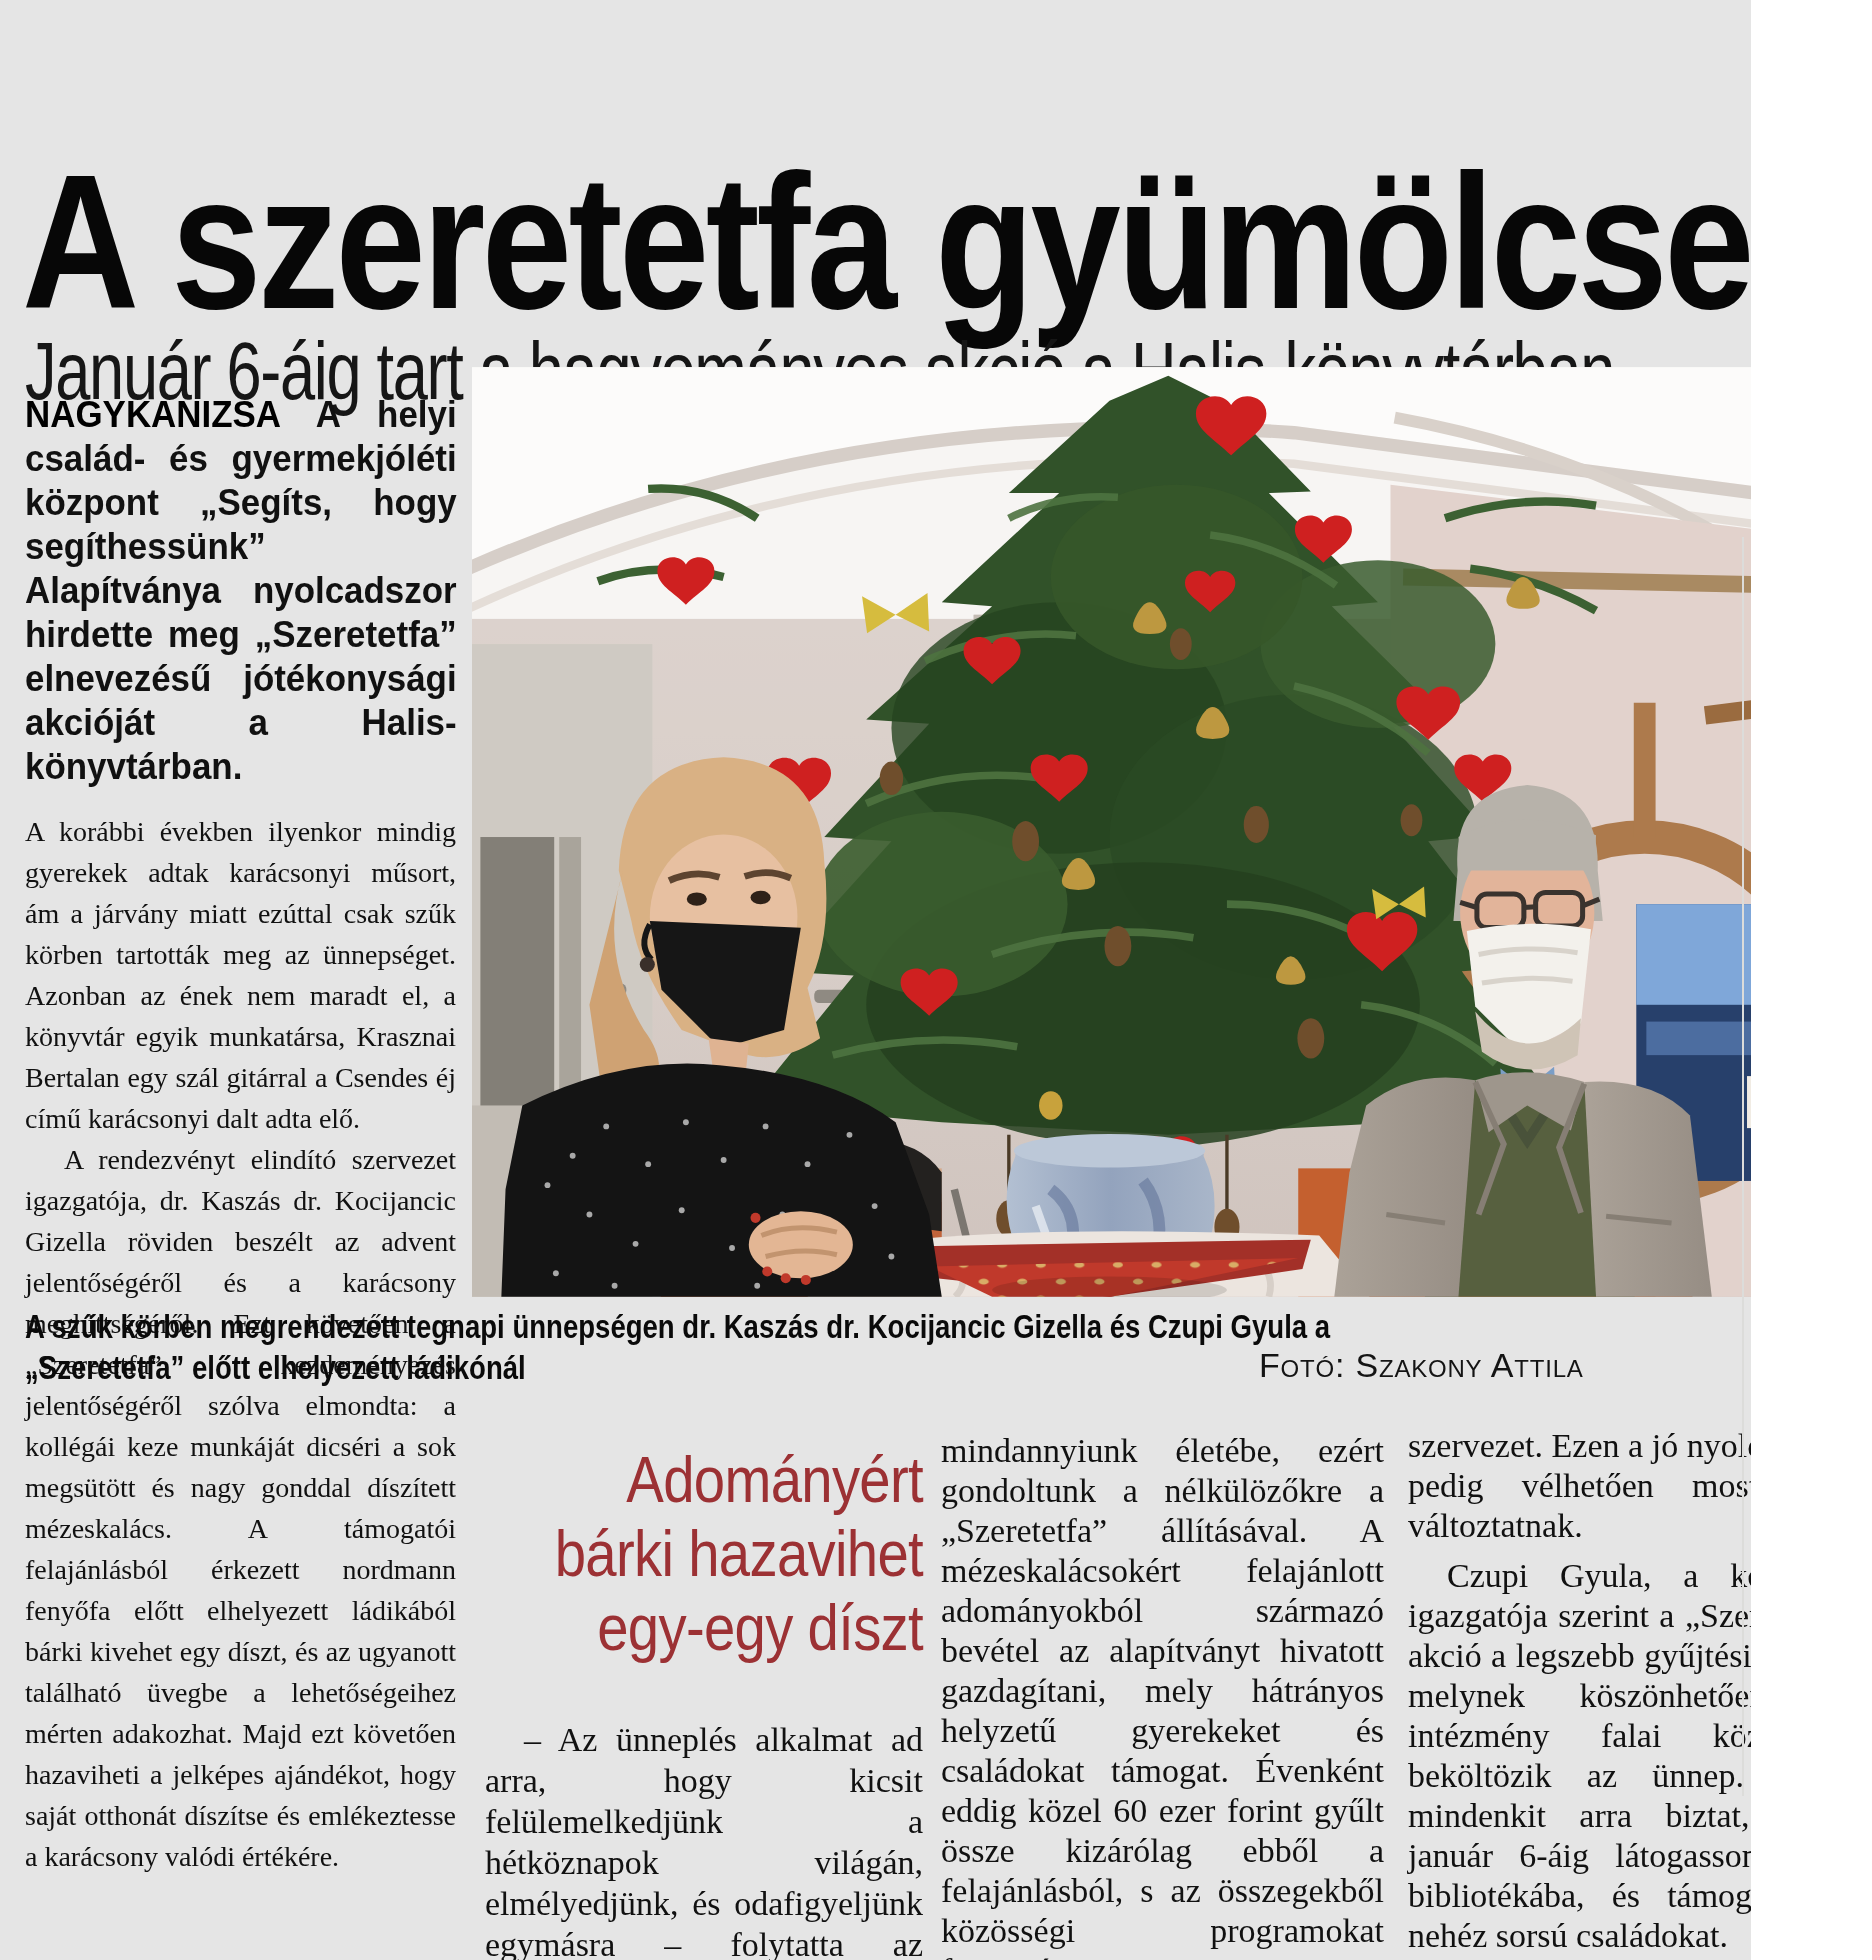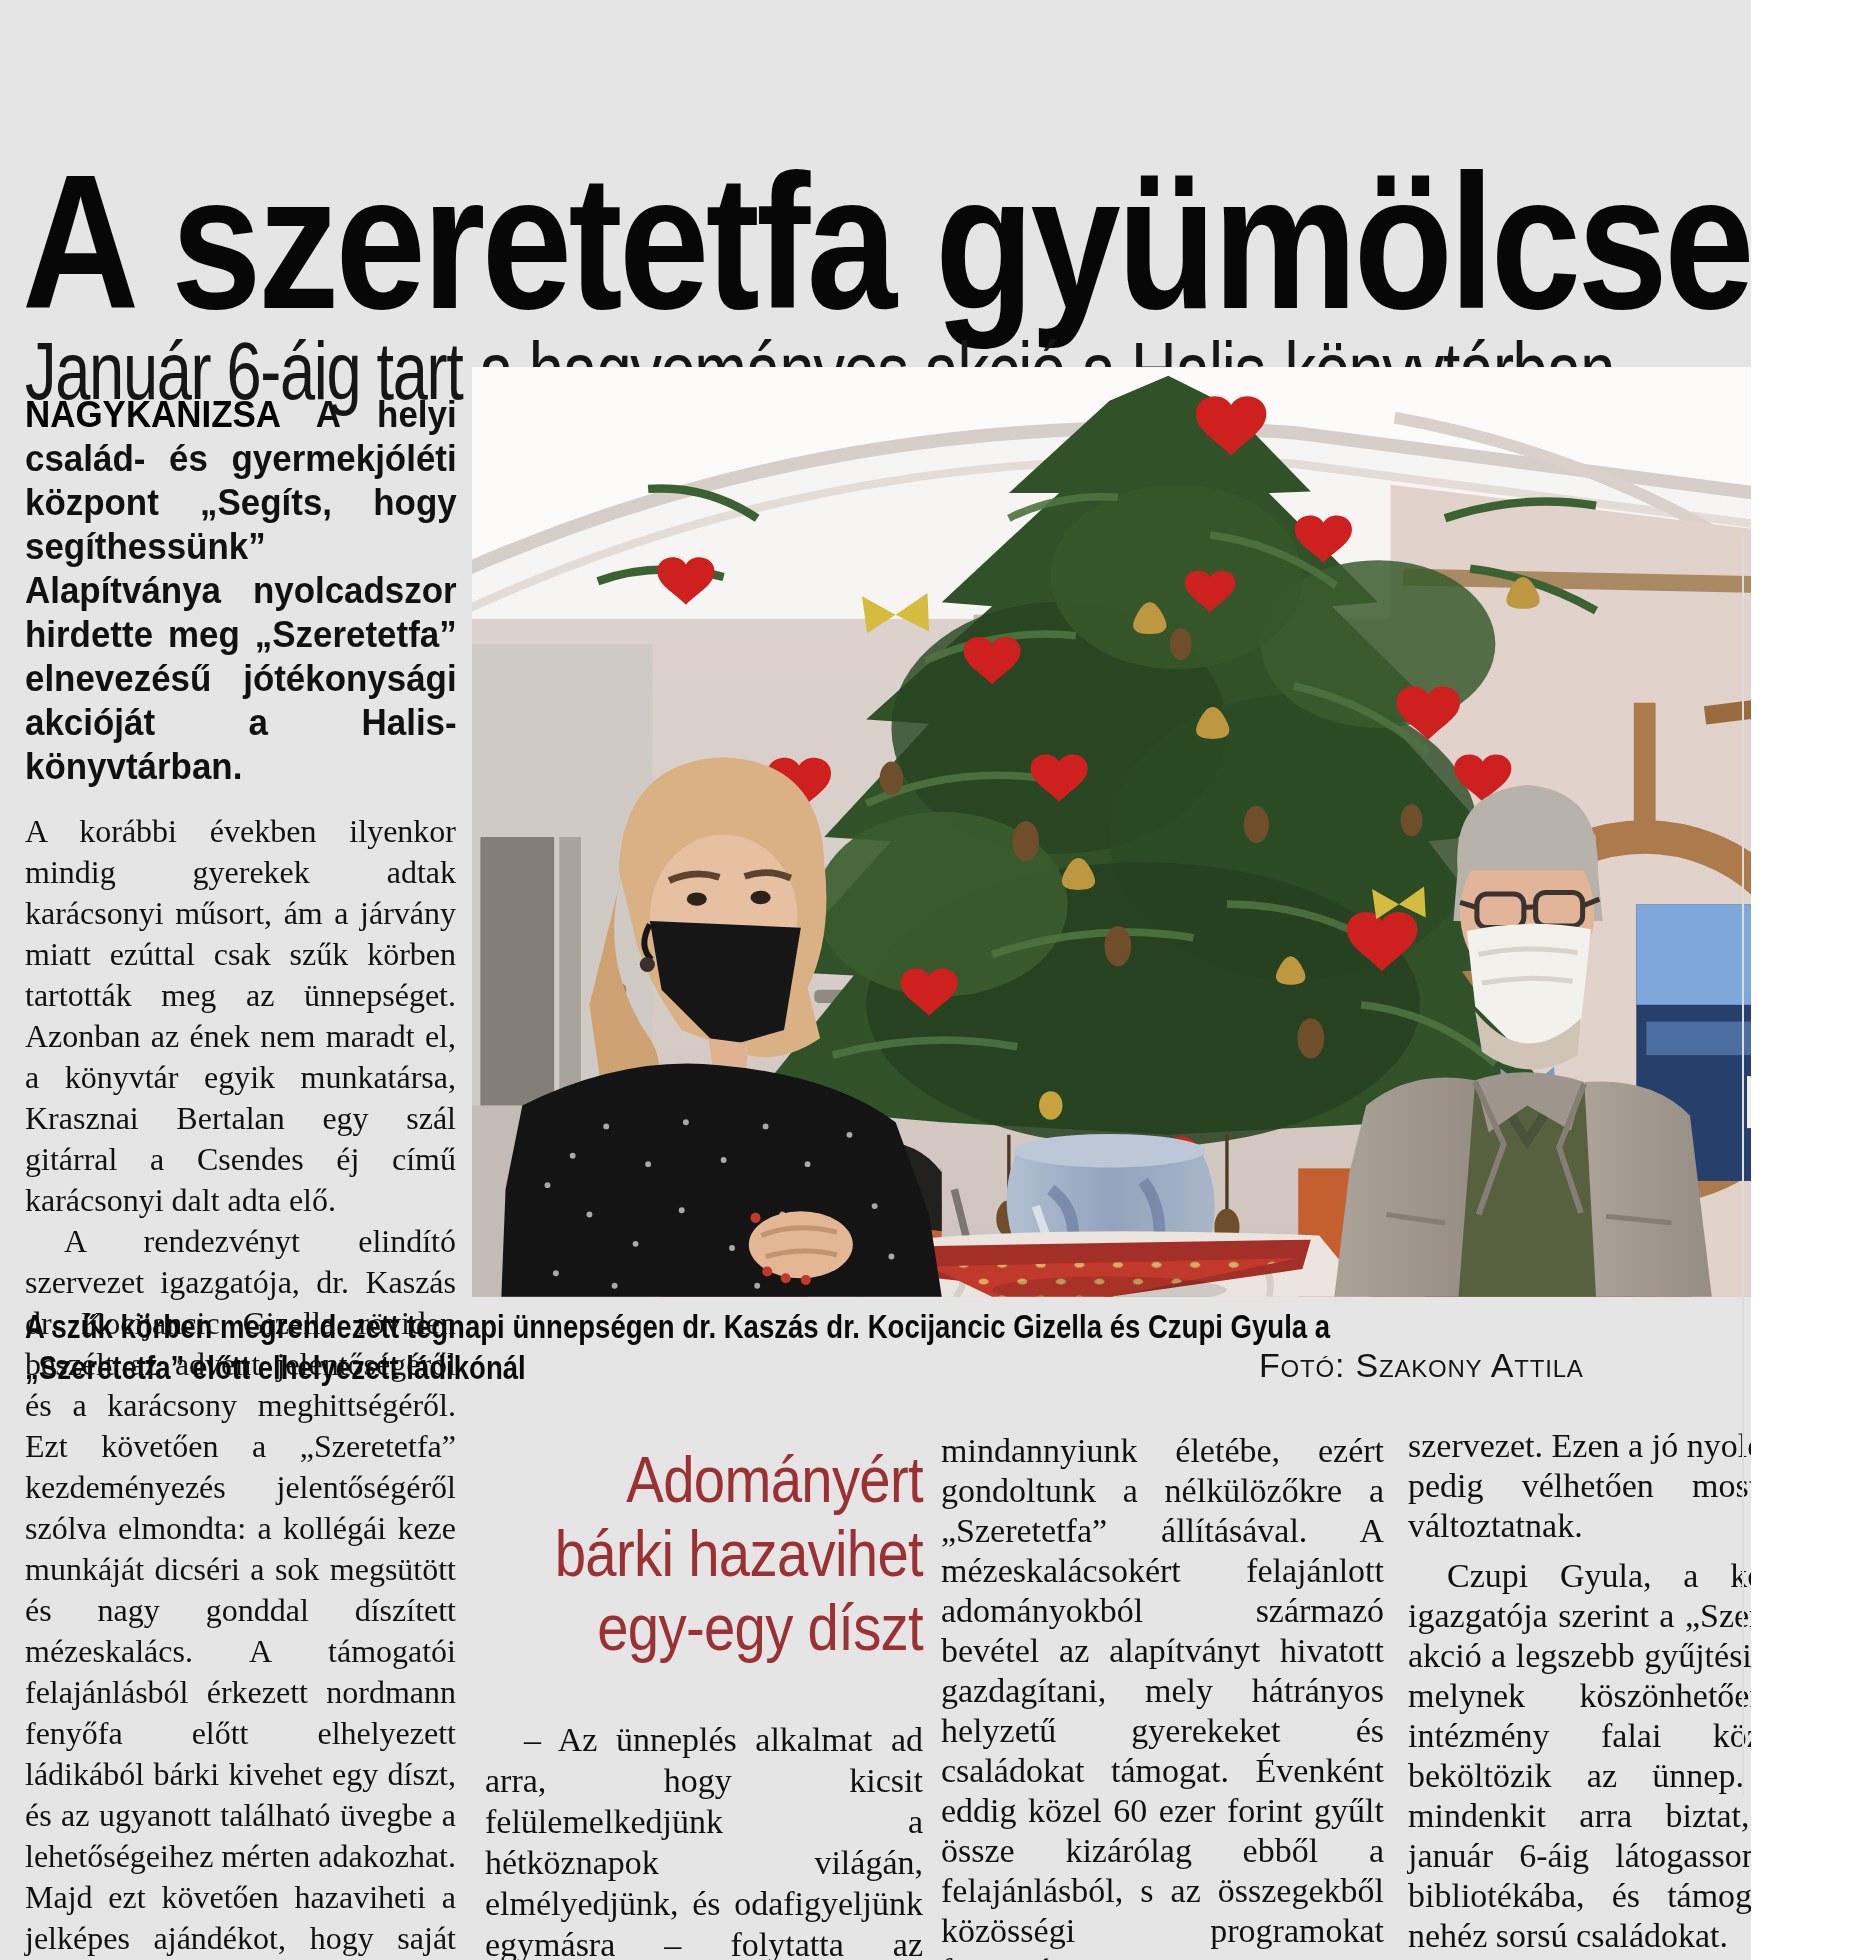--- a/index.html
+++ b/index.html
@@ -22,21 +22,21 @@
   }
   
   #col1{position:absolute;top:393px;left:25px;width:431px;}
   .lead{
     font-family:"Liberation Sans",sans-serif;font-weight:700;
     font-size:36px;line-height:44px;text-align:justify;margin:0 0 22px 0;
     transform:scaleX(0.97);transform-origin:left top;width:445px;
   }
   .lead .loc{letter-spacing:0px;color:#000;}
   .body-p{
-    font-size:32px;line-height:41px;text-align:justify;margin:0;
+    font-size:28px;line-height:41px;text-align:justify;margin:0;
   }
   .indent{text-indent:39px;}
   
   #photo{position:absolute;top:367px;left:472px;width:1400px;height:930px;overflow:hidden;}
   #photo svg{display:block;}
   
   #caption{
     position:absolute;top:1306px;left:25px;width:1678px;
     font-family:"Liberation Sans",sans-serif;font-weight:700;
     font-size:33px;line-height:41px;color:#0a0a0a;text-align:left;

